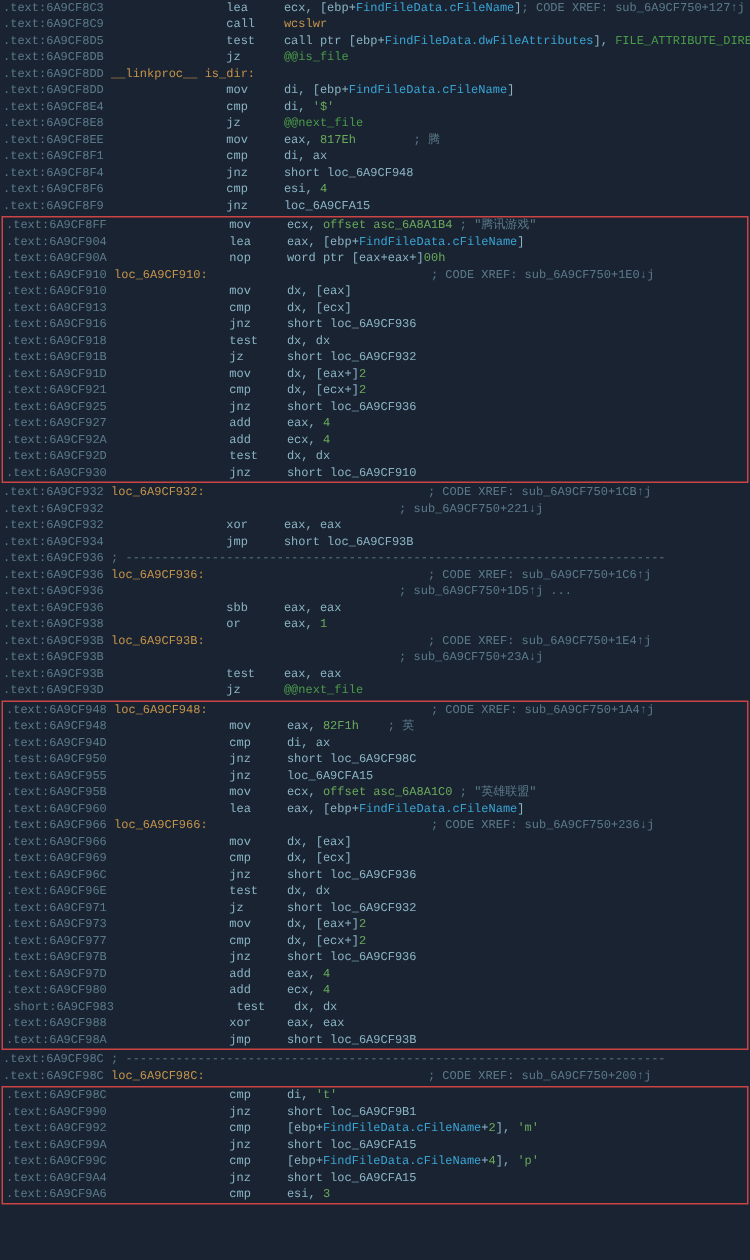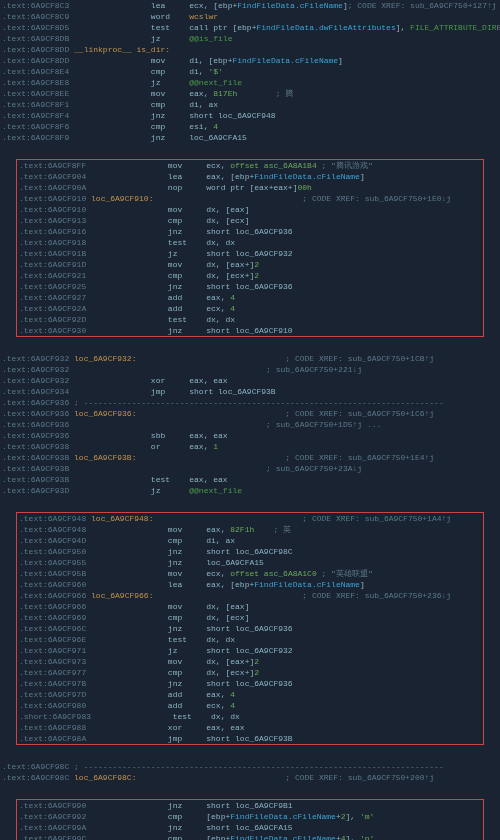--- a/index.html
+++ b/index.html
@@ -6,28 +6,28 @@
 .ln{white-space:pre;padding:0 2px}
 .addr{color:#5a7a8a}
 .reg{color:#8ab4c4}
 .cmt{color:#5a7a8a}
 .kw{color:#6aaa5a}
 .xref{color:#5a7a8a}
 .lbl{color:#c4944a}
 .num{color:#6aaa5a}
 .hl{color:#3aa4d4}
 .file{color:#4a9a4a}
-.box{border:1px solid #c44;margin:16px}
+.box{border:1px solid #c44;margin:1px}
 </style>
 </head>
 <body>
 
 <div id="root">
     <div class="ln"><span class="addr">.text:6A9CF8C3</span> <span class="reg">                lea     ecx, [ebp+</span><span class="hl">FindFileData.cFileName</span><span class="reg">]</span><span class="xref">; CODE XREF: sub_6A9CF750+127↑j</span></div>
-    <div class="ln"><span class="addr">.text:6A9CF8C9</span> <span class="reg">                word    </span><span class="lbl">wcslwr</span></div>
+    <div class="ln"><span class="addr">.text:6A9CF8C9</span> <span class="reg">                call    </span><span class="lbl">wcslwr</span></div>
     <div class="ln"><span class="addr">.text:6A9CF8D5</span> <span class="reg">                test    call ptr [ebp+</span><span class="hl">FindFileData.dwFileAttributes</span><span class="reg">], </span><span class="file">FILE_ATTRIBUTE_DIRECTORY</span></div>
     <div class="ln"><span class="addr">.text:6A9CF8DB</span> <span class="reg">                jz      </span><span class="file">@@is_file</span></div>
     <div class="ln"><span class="addr">.text:6A9CF8DD</span> <span class="lbl">__linkproc__ is_dir:</span></div>
     <div class="ln"><span class="addr">.text:6A9CF8DD</span> <span class="reg">                mov     di, [ebp+</span><span class="hl">FindFileData.cFileName</span><span class="reg">]</span></div>
     <div class="ln"><span class="addr">.text:6A9CF8E4</span> <span class="reg">                cmp     di, </span><span class="num">'$'</span></div>
     <div class="ln"><span class="addr">.text:6A9CF8E8</span> <span class="reg">                jz      </span><span class="file">@@next_file</span></div>
     <div class="ln"><span class="addr">.text:6A9CF8EE</span> <span class="reg">                mov     eax, </span><span class="num">817Eh</span><span class="cmt">        ; 腾</span></div>
     <div class="ln"><span class="addr">.text:6A9CF8F1</span> <span class="reg">                cmp     di, ax</span></div>
     <div class="ln"><span class="addr">.text:6A9CF8F4</span> <span class="reg">                jnz     short loc_6A9CF948</span></div>
     <div class="ln"><span class="addr">.text:6A9CF8F6</span> <span class="reg">                cmp     esi, </span><span class="num">4</span></div>
@@ -82,20 +82,21 @@
       <div class="ln"><span class="addr">.text:6A9CF97B</span> <span class="reg">                jnz     short loc_6A9CF936</span></div>
       <div class="ln"><span class="addr">.text:6A9CF97D</span> <span class="reg">                add     eax, </span><span class="num">4</span></div>
       <div class="ln"><span class="addr">.text:6A9CF980</span> <span class="reg">                add     ecx, </span><span class="num">4</span></div>
       <div class="ln"><span class="addr">.short:6A9CF983</span> <span class="reg">                test    dx, dx</span></div>
       <div class="ln"><span class="addr">.text:6A9CF988</span> <span class="reg">                xor     eax, eax</span></div>
       <div class="ln"><span class="addr">.text:6A9CF98A</span> <span class="reg">                jmp     short loc_6A9CF93B</span></div>
     </div>
     <div class="ln"><span class="addr">.text:6A9CF98C</span> <span class="cmt">; ---------------------------------------------------------------------------</span></div>
     <div class="ln"><span class="addr">.text:6A9CF98C</span> <span class="lbl">loc_6A9CF98C:</span><span class="xref">                               ; CODE XREF: sub_6A9CF750+200↑j</span></div>
     <div class="box">
+      <div class="ln"><span class="addr">.text:6A9CF98C</span> <span class="reg">                cmp     di, </span><span class="num">'t'</span></div>
       <div class="ln"><span class="addr">.text:6A9CF990</span> <span class="reg">                jnz     short loc_6A9CF9B1</span></div>
       <div class="ln"><span class="addr">.text:6A9CF992</span> <span class="reg">                cmp     [ebp+</span><span class="hl">FindFileData.cFileName</span><span class="reg">+</span><span class="num">2</span><span class="reg">], </span><span class="num">'m'</span></div>
       <div class="ln"><span class="addr">.text:6A9CF99A</span> <span class="reg">                jnz     short loc_6A9CFA15</span></div>
       <div class="ln"><span class="addr">.text:6A9CF99C</span> <span class="reg">                cmp     [ebp+</span><span class="hl">FindFileData.cFileName</span><span class="reg">+</span><span class="num">4</span><span class="reg">], </span><span class="num">'p'</span></div>
       <div class="ln"><span class="addr">.text:6A9CF9A4</span> <span class="reg">                jnz     short loc_6A9CFA15</span></div>
       <div class="ln"><span class="addr">.text:6A9CF9A6</span> <span class="reg">                cmp     esi, </span><span class="num">3</span></div>
     </div>
   </div>
 
 </body></html>

